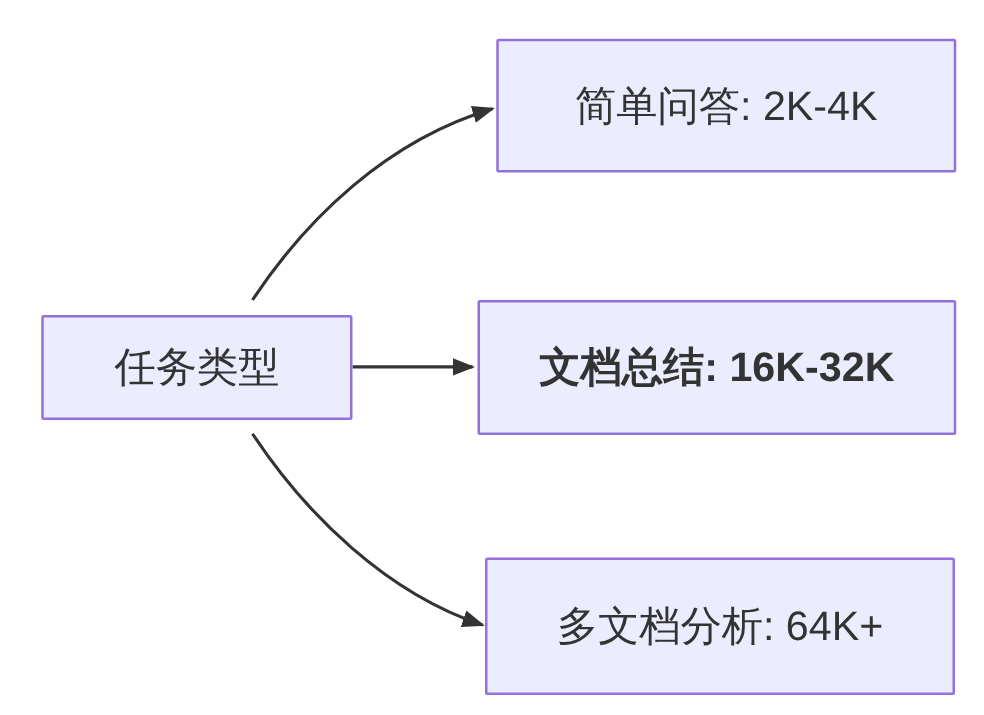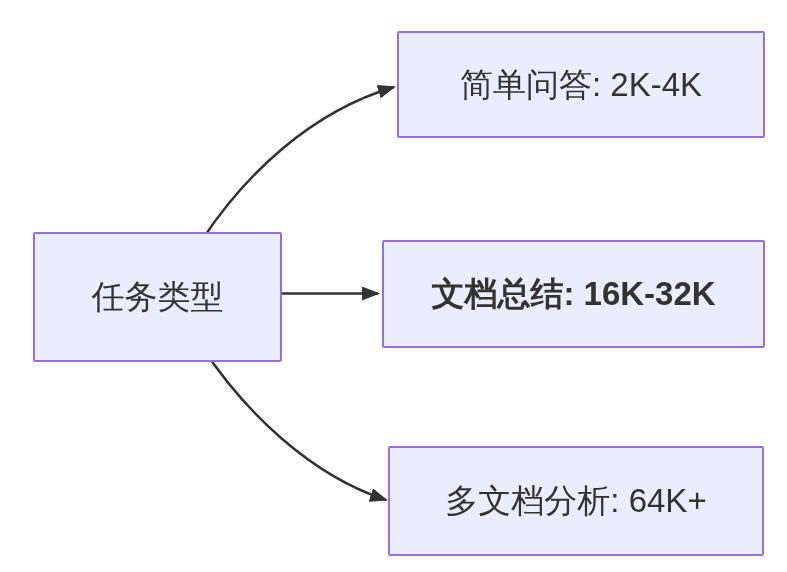--- a/index.html
+++ b/index.html
@@ -45,21 +45,21 @@
     justify-content: center;
     background: var(--node-fill);
     border: 2px solid var(--node-border);
     border-radius: 2px;
     color: var(--text-color);
     font-size: 33px;
     line-height: 1.2;
     white-space: nowrap;
     text-align: center;
   }
-  .node-root        { left: 33px;  top: 232px; width: 249px; height: 130px; }
+  .node-root        { left: 33px;  top: 252px; width: 249px; height: 84px; }
   .node-simple-qa   { left: 397px; top: 31px;  width: 368px; height: 107px; }
   .node-doc-summary { left: 382px; top: 240px; width: 383px; height: 108px; font-weight: bold; }
   .node-multi-doc   { left: 388px; top: 446px; width: 376px; height: 110px; }
 </style>
 </head>
 <body>
 
 <div class="canvas">
 
   <svg class="edges" viewBox="0 0 787 572" xmlns="http://www.w3.org/2000/svg">

